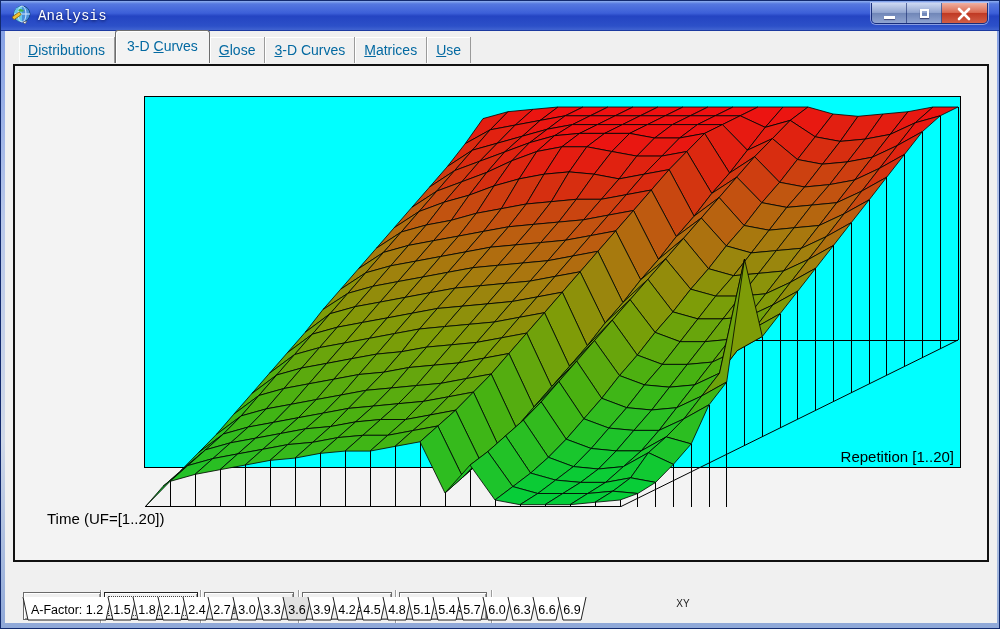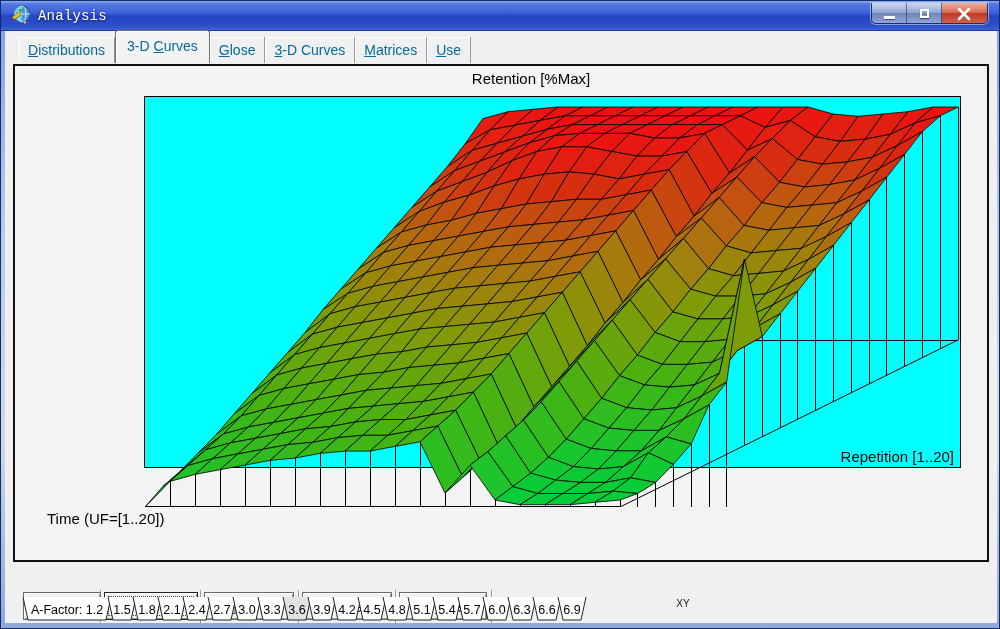--- a/index.html
+++ b/index.html
@@ -87,21 +87,20 @@
     <div class="tabbar" id="tabbar">
         <div class="tab"><span></span><span class="ul">D</span><span>istributions</span></div>
         <div class="tab active"><span>3-D </span><span class="ul">C</span><span>urves</span></div>
         <div class="tab"><span></span><span class="ul">G</span><span>lose</span></div>
         <div class="tab"><span></span><span class="ul">3</span><span>-D Curves</span></div>
         <div class="tab"><span></span><span class="ul">M</span><span>atrices</span></div>
         <div class="tab"><span></span><span class="ul">U</span><span>se</span></div>
       </div>
 
     <div class="panel">
-      <div class="chart-title">Retention [%Max]</div>
       <div class="plot">
         <svg id="surface" width="815" height="410" viewBox="0 0 815 410">
             <g stroke="#000" stroke-width="1" shape-rendering="crispEdges">
               <line x1="0" y1="409.5" x2="475" y2="409.5"></line>
               <line x1="338" y1="243" x2="813" y2="243"></line>
               <line x1="0.0" y1="410.0" x2="0.0" y2="410"></line>
               <line x1="25.0" y1="384.4" x2="25.0" y2="410"></line>
               <line x1="50.0" y1="377.4" x2="50.0" y2="410"></line>
               <line x1="75.0" y1="372.7" x2="75.0" y2="410"></line>
               <line x1="100.0" y1="368.1" x2="100.0" y2="410"></line>

